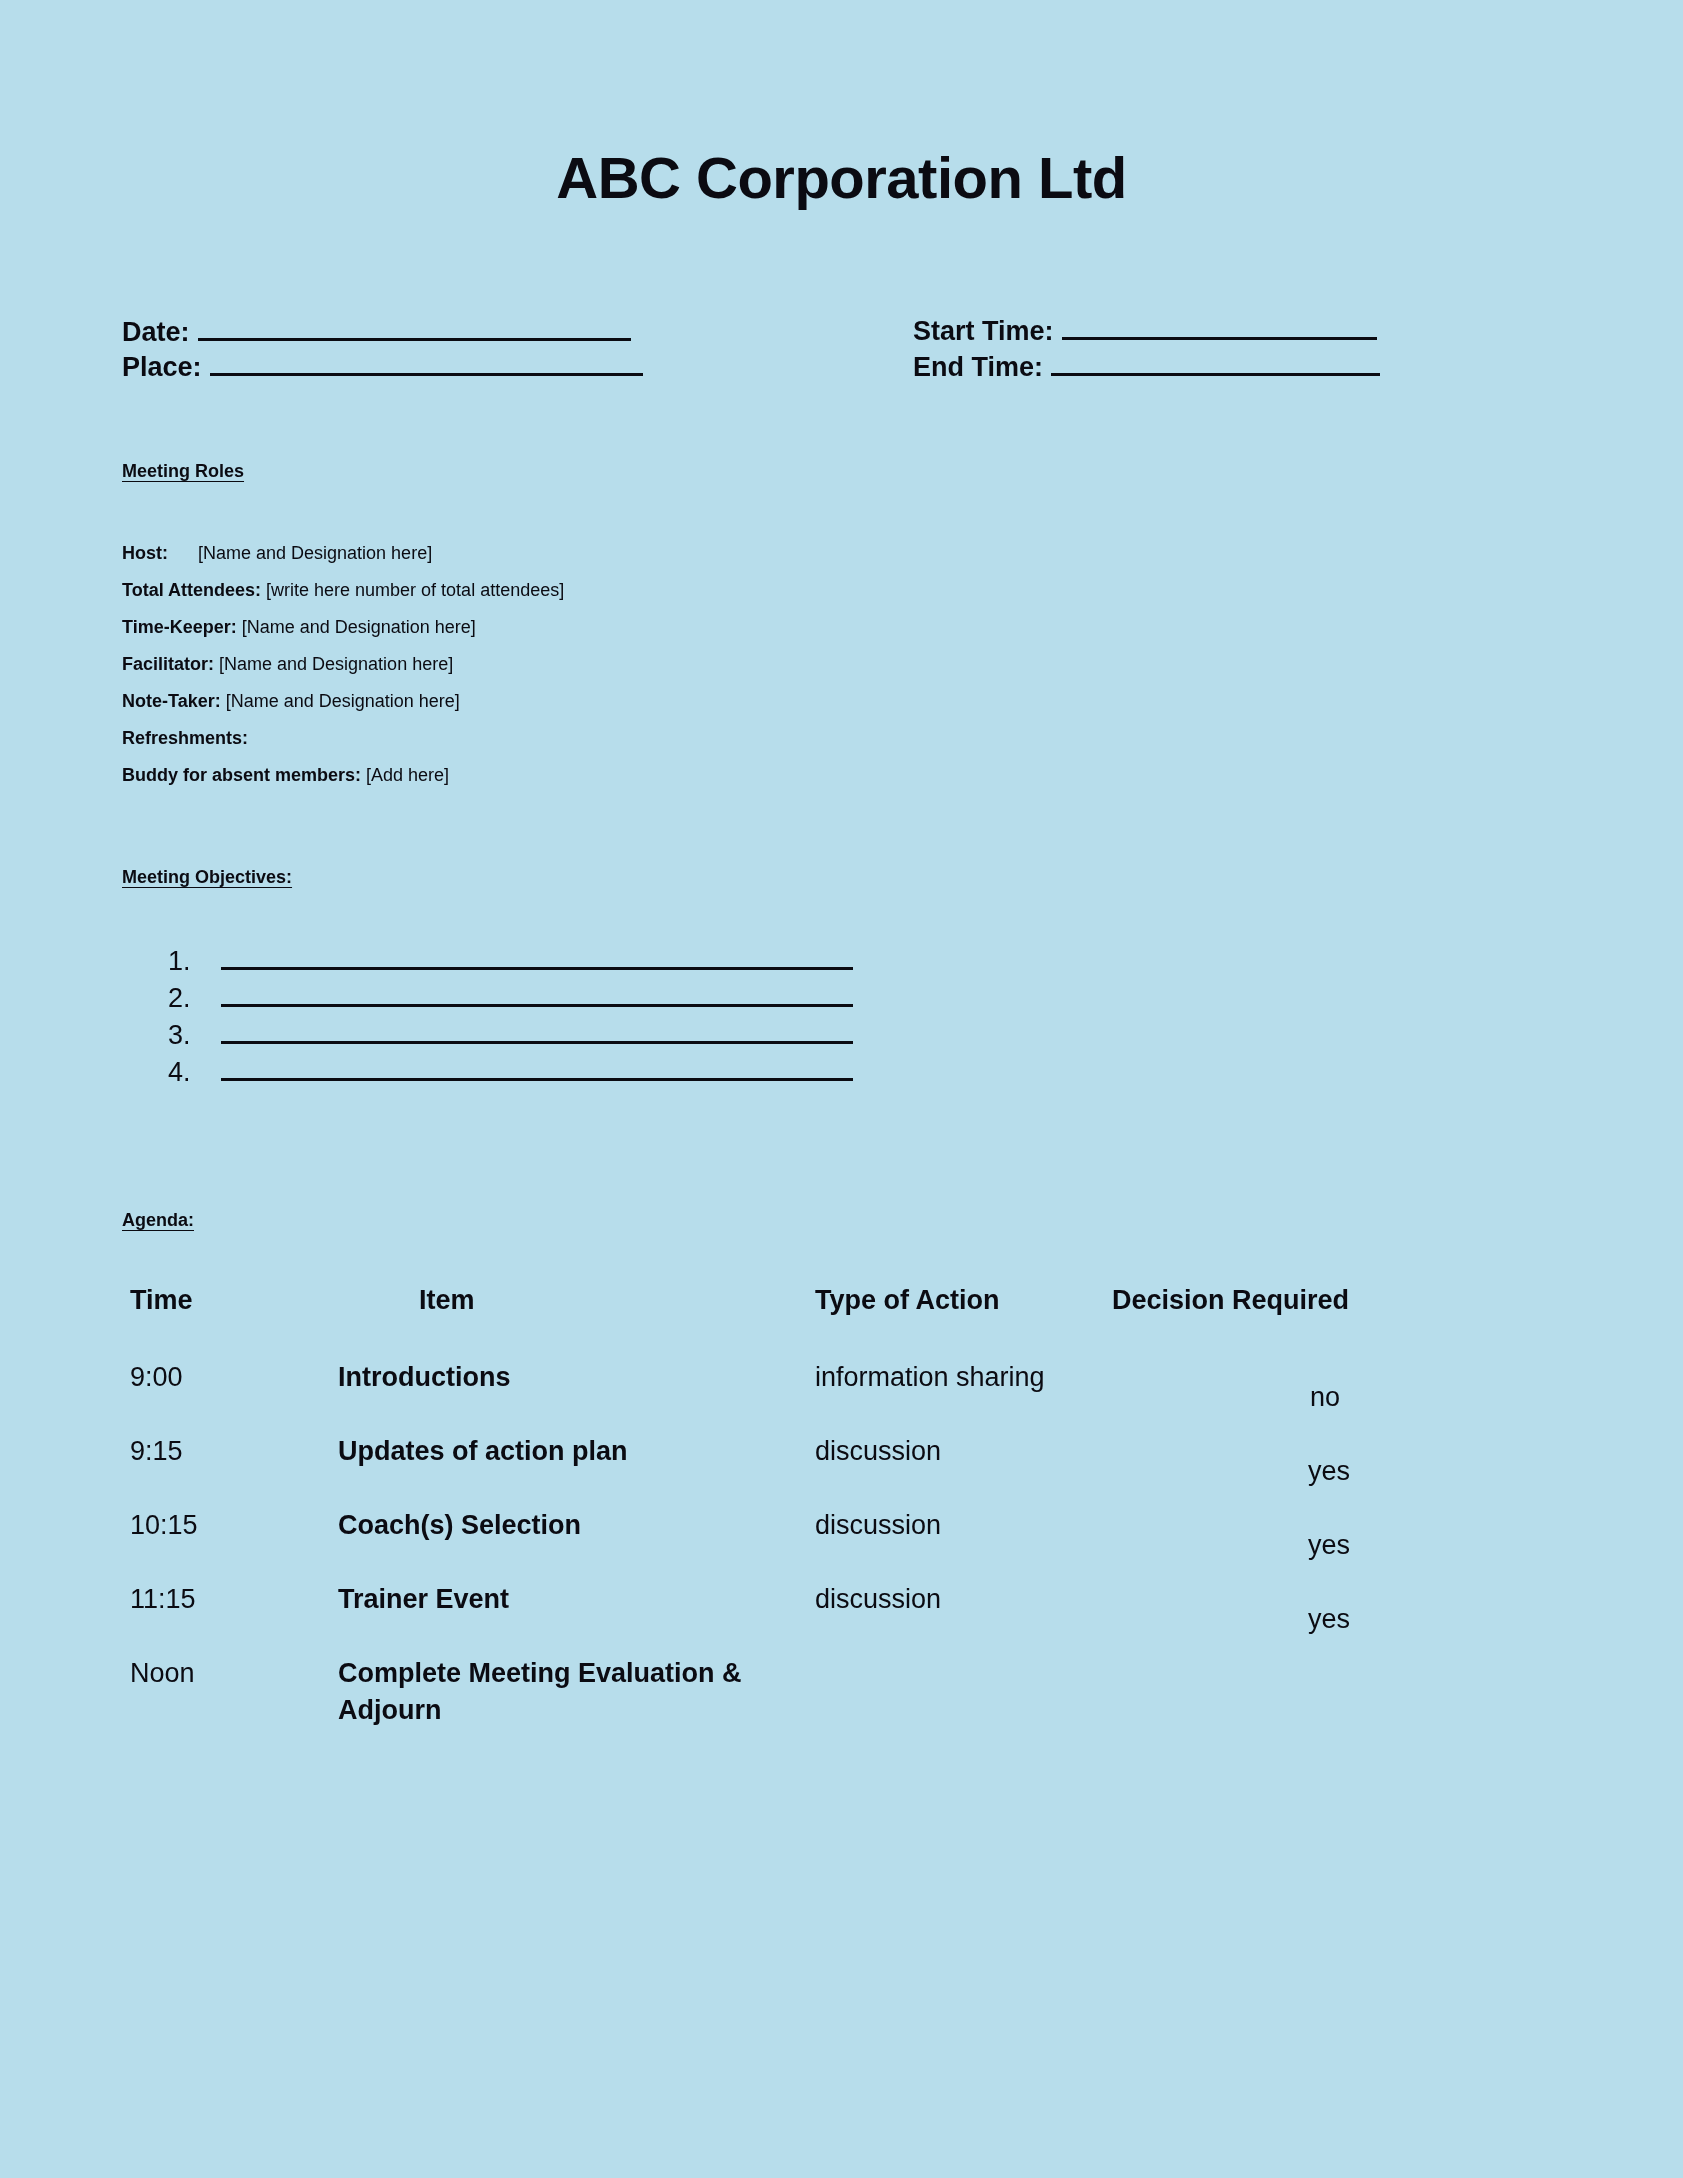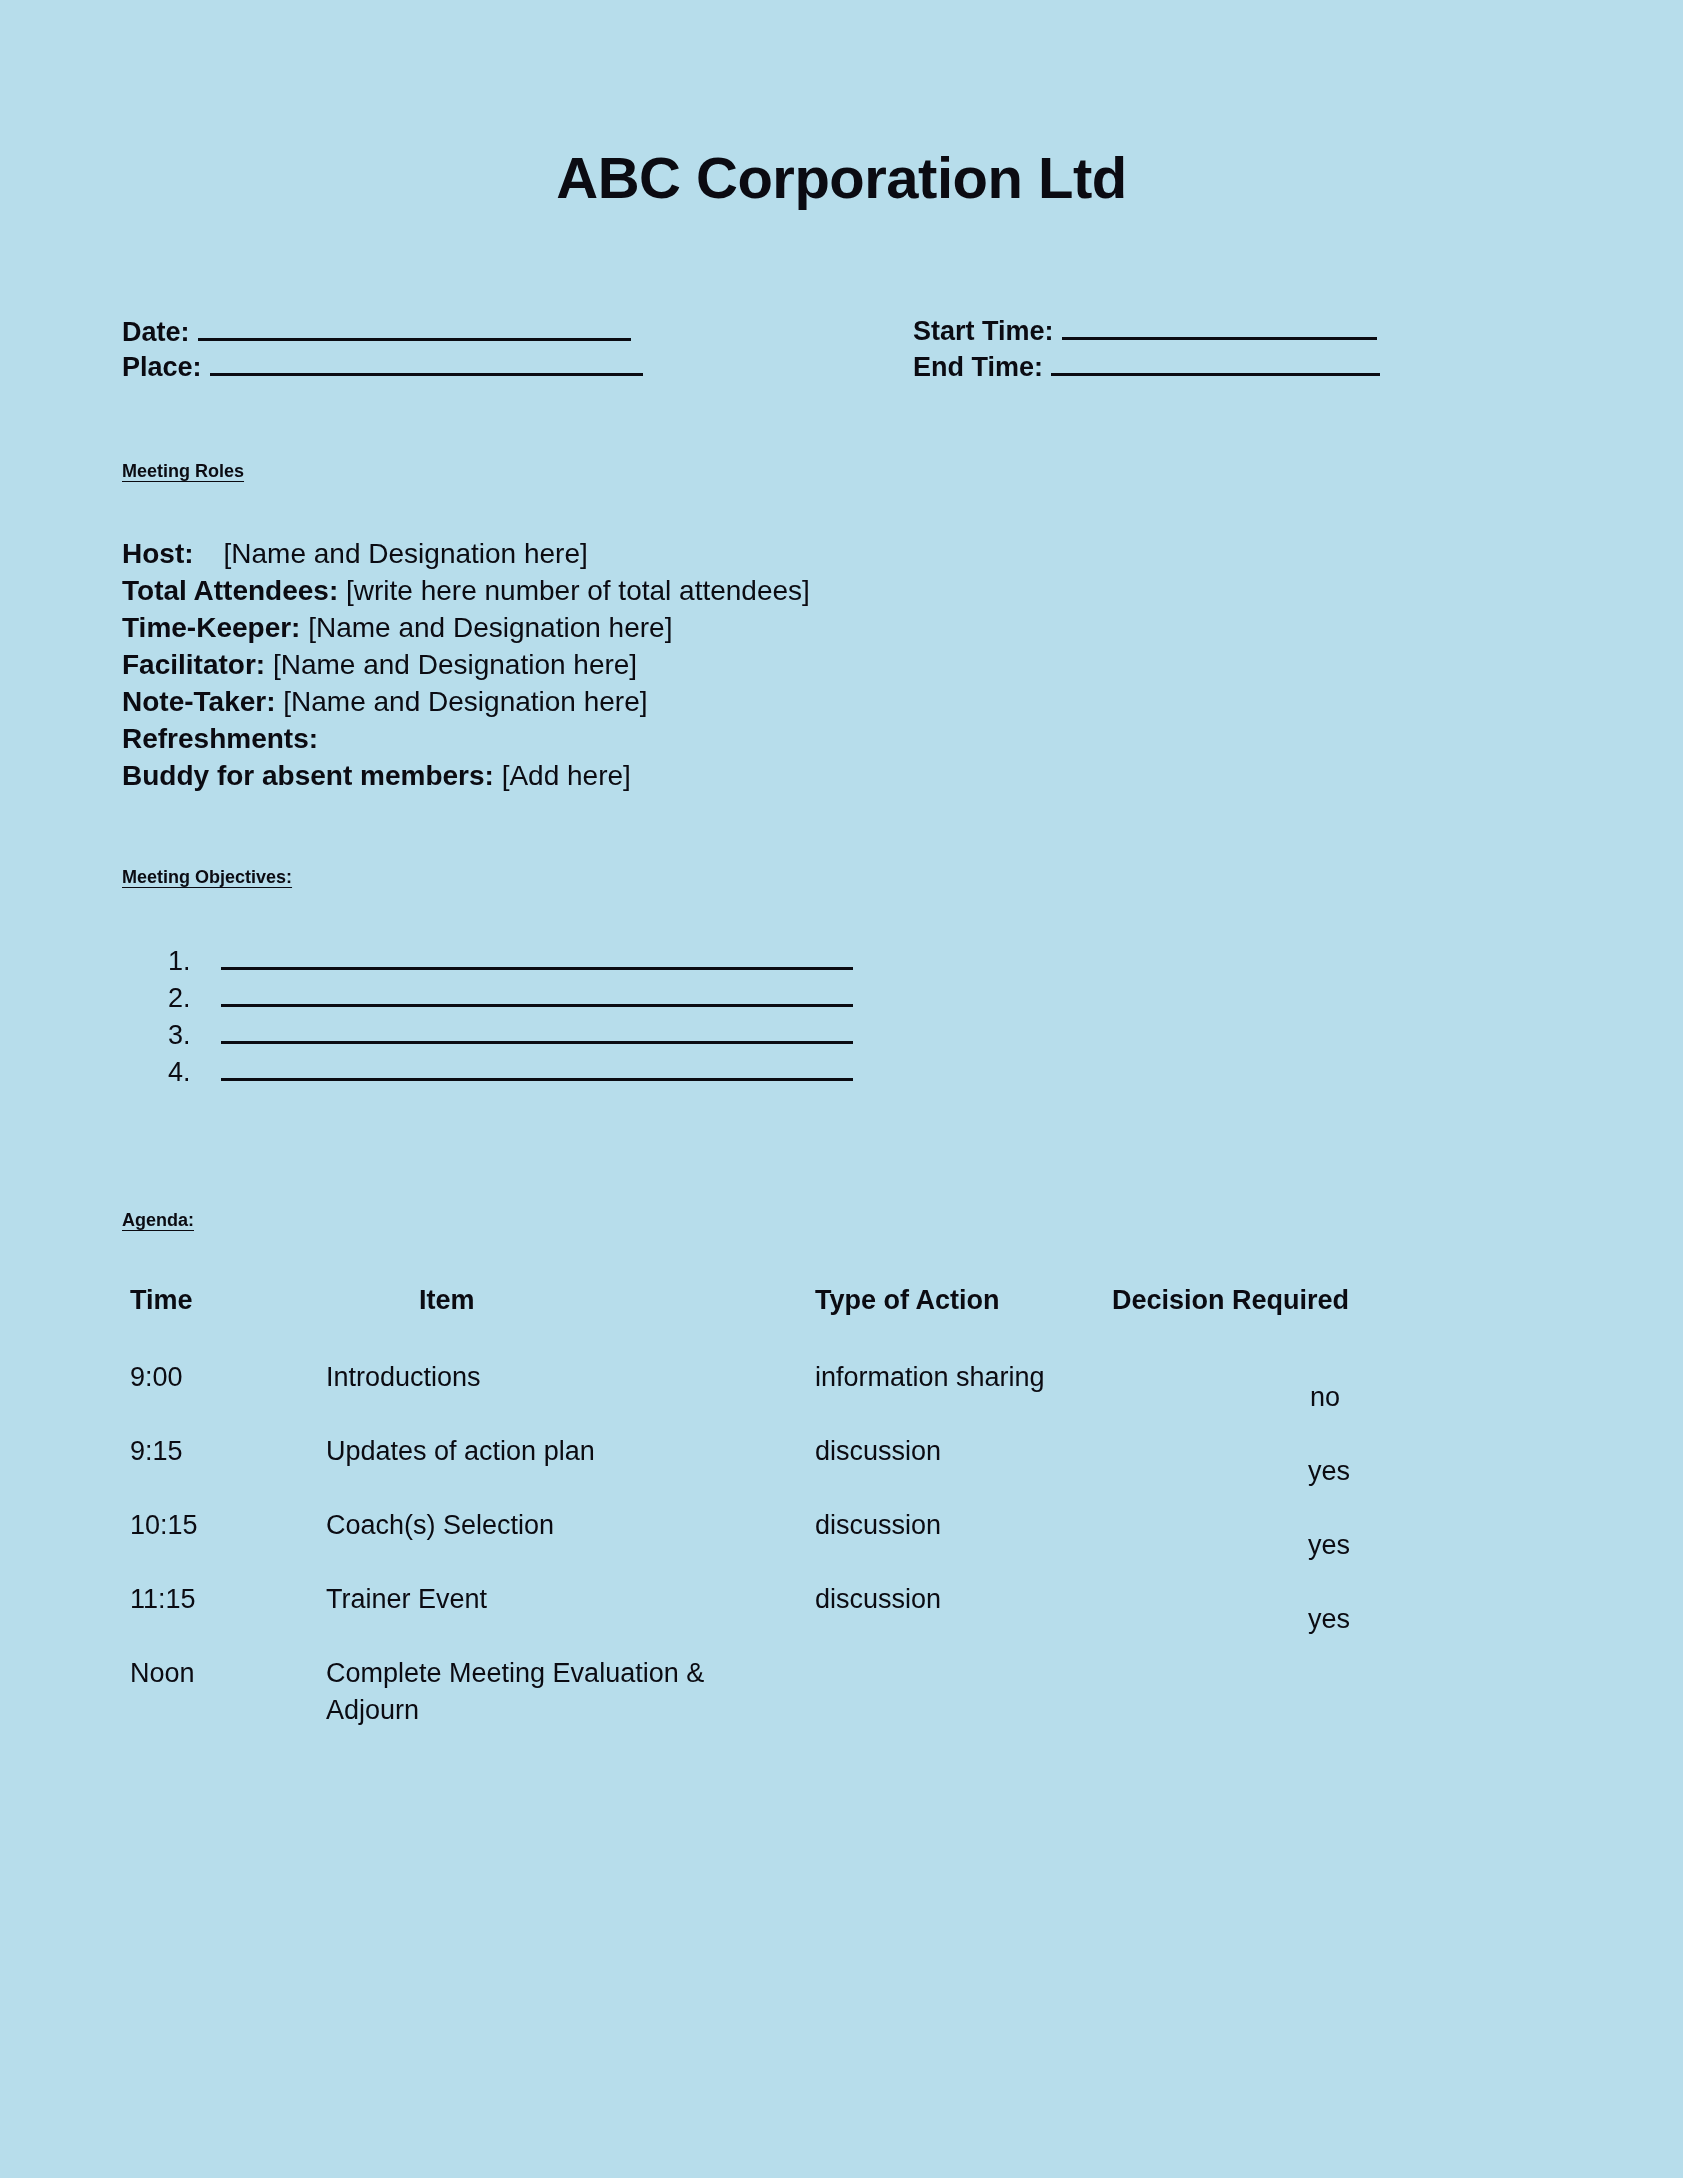--- a/index.html
+++ b/index.html
@@ -50,21 +50,21 @@
       left: 122px;
       font-size: 18px;
       font-weight: bold;
       text-decoration: underline;
       text-underline-offset: 4px;
     }
     .roles {
       position: absolute;
       left: 122px;
       top: 535px;
-      font-size: 28px;
+      font-size: 18px;
       line-height: 37px;
     }
     .roles .row {
       white-space: nowrap;
     }
     .roles .lbl {
       font-weight: bold;
     }
     .roles .host-gap {
       display: inline-block;
@@ -106,21 +106,21 @@
       top: 0;
       white-space: nowrap;
     }
     .agenda .arow span {
       position: absolute;
       top: 0;
       white-space: nowrap;
       line-height: 37px;
     }
     .c-time { left: 0; margin-left: 8px; }
-    .c-item { left: 204px; }
+    .c-item { left: 216px; font-weight: bold; }
     .c-item-h { left: 297px; }
     .c-type { left: 693px; }
     .c-dec-h { left: 990px; }
     .c-dec { left: 990px; width: 238px; text-align: right; margin-top: 20px; }
     .agenda .arow .c-item.wrap {
       white-space: normal;
       width: 416px;
     }
   </style>
 </head>

